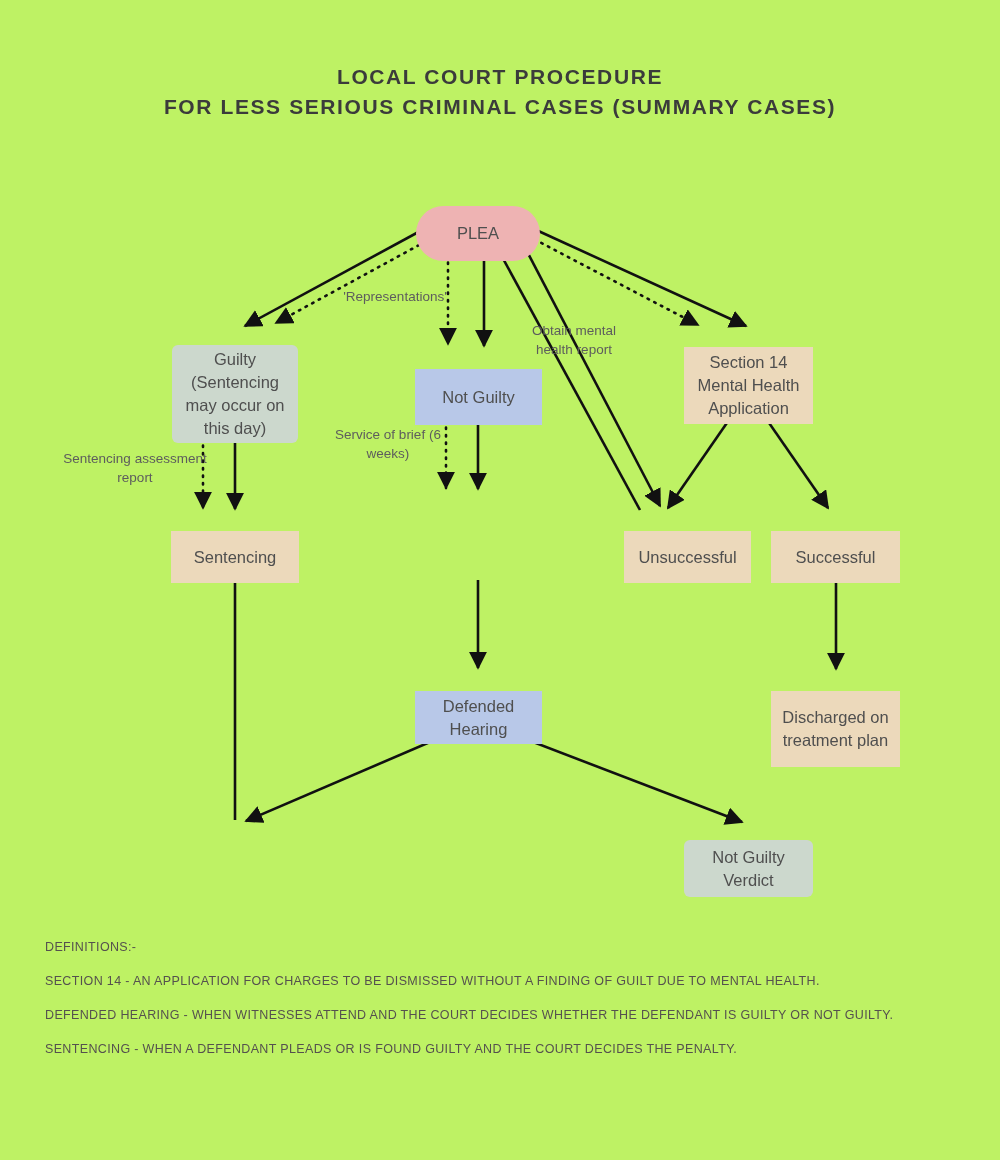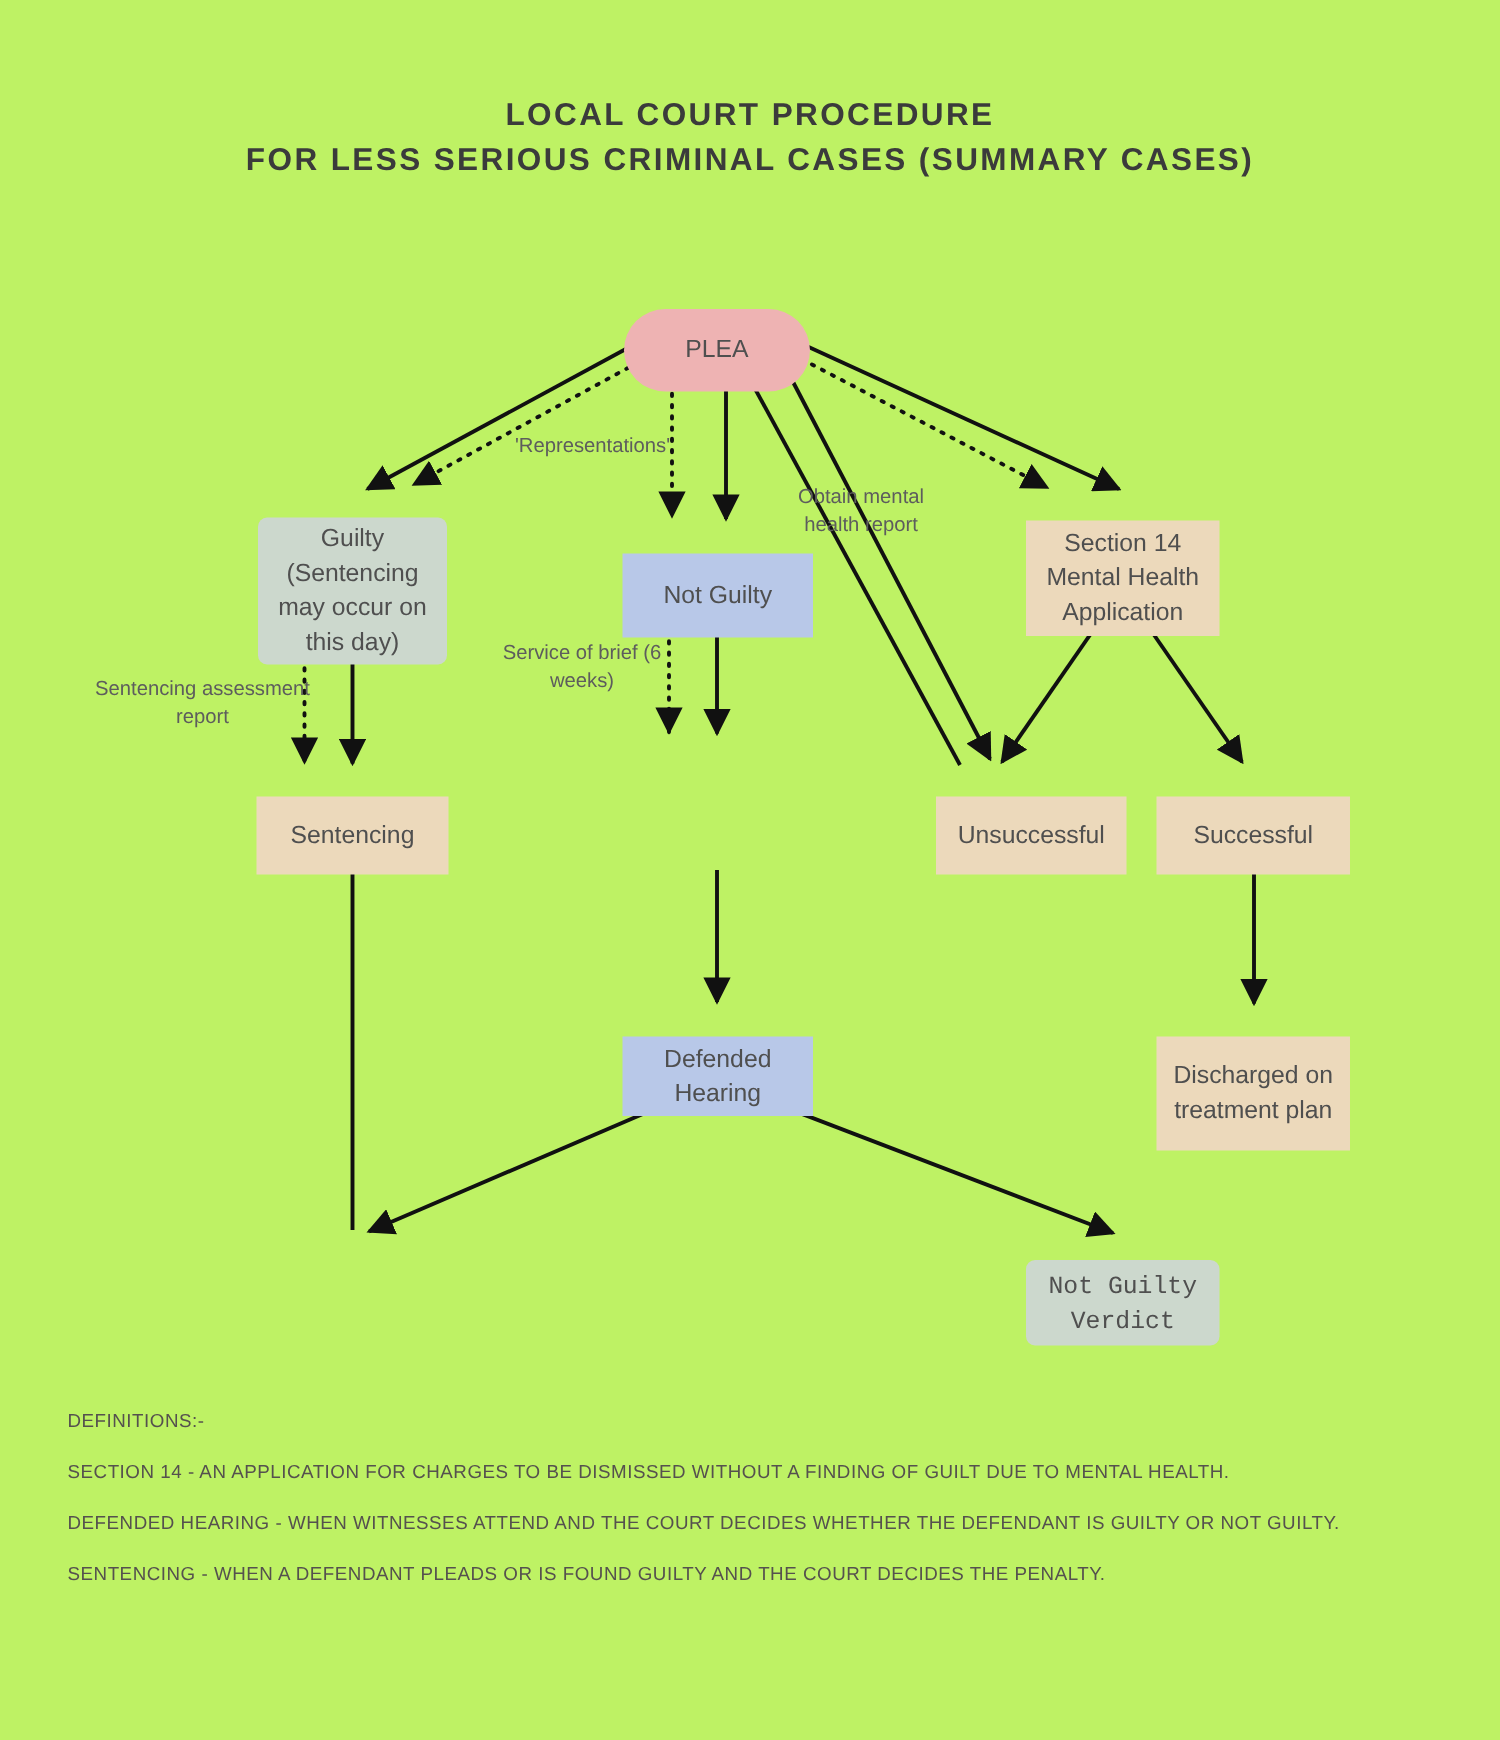--- a/index.html
+++ b/index.html
@@ -175,21 +175,21 @@
 
   <div class="node tan" style="left:624px; top:511px; width:127px; height:52px;">Unsuccessful</div>
 
   <div class="node tan" style="left:771px; top:511px; width:129px; height:52px;">Successful</div>
 
   <div class="node tan" style="left:771px; top:671px; width:129px; height:76px;">Discharged on treatment plan</div>
 
   <div class="node blue" style="left:415px; top:671px; width:127px; height:53px;">Defended Hearing</div>
 
 
-  <div class="node green" style="left:684px; top:820px; width:129px; height:57px;font-family:Liberation Mono, monospace;">Not Guilty Verdict</div>
+  <div class="node green" style="left:684px; top:820px; width:129px; height:57px;">Not Guilty Verdict</div>
 
   <div class="definitions">
     <div class="def-line">DEFINITIONS:-</div>
     <div class="def-line">SECTION 14 - AN APPLICATION FOR CHARGES TO BE DISMISSED WITHOUT A FINDING OF GUILT DUE TO MENTAL HEALTH.</div>
     <div class="def-line">DEFENDED HEARING - WHEN WITNESSES ATTEND AND THE COURT DECIDES WHETHER THE DEFENDANT IS GUILTY OR NOT GUILTY.</div>
     <div class="def-line">SENTENCING - WHEN A DEFENDANT PLEADS OR IS FOUND GUILTY AND THE COURT DECIDES THE PENALTY.</div>
   </div>
 
 </div>
 

